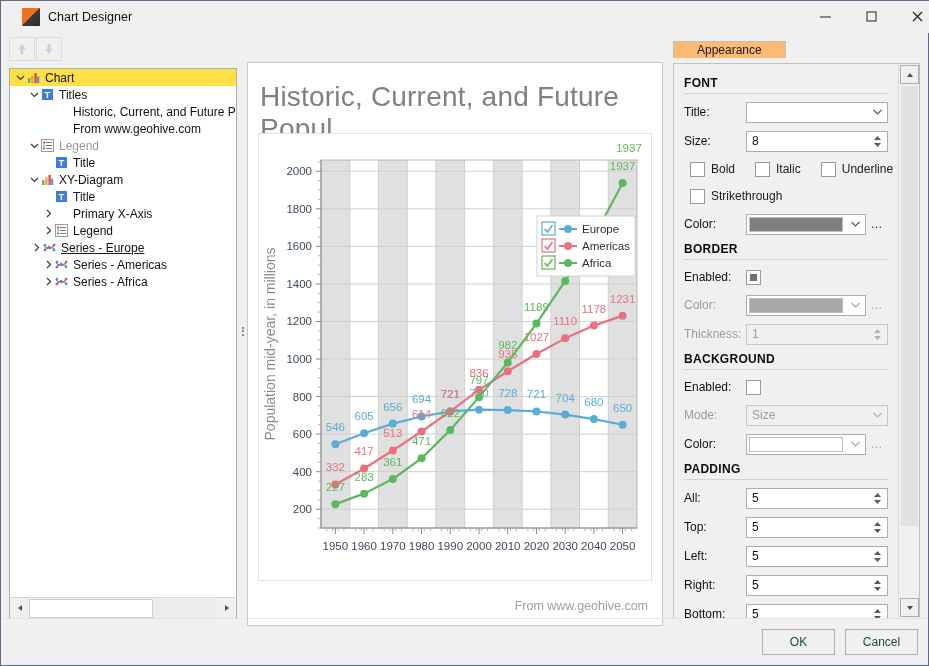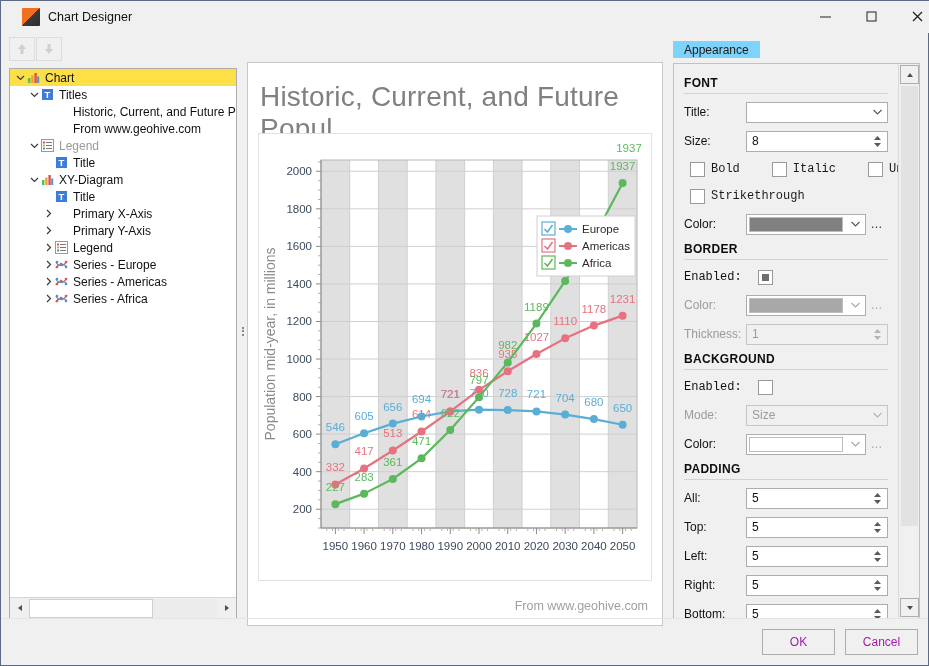--- a/index.html
+++ b/index.html
@@ -63,22 +63,22 @@
   #charttitle { position:absolute; left:12px; top:18px; font-size:28px; color:#808080;
                 font-weight:400; letter-spacing:.2px; }
   #plotframe { position:absolute; left:10px; top:70px; width:394px; height:448px;
                border:1px solid #e2e2e2; }
   #chartfooter { position:absolute; right:14px; bottom:12px; font-size:12.5px; color:#a0a0a0; }
   svg.plot { display:block; }
 
   
   #rightpane { position:absolute; left:672px; top:40px; right:8px; bottom:46px; }
   #tabstrip { height:23px; position:relative; }
-  #tab-appearance { position:absolute; left:0; top:0; height:17px; padding:0 10px;
-                    background:#7dd3fc; border:1px solid #c0c0c0; border-bottom:none;
+  #tab-appearance { position:absolute; left:0; top:0; height:17px; padding:0 23px;
+                    background:#fdba74; border:1px solid #c0c0c0; border-bottom:none;
                     display:flex; align-items:center; font-size:12px; }
   #panelbody { position:absolute; left:0; top:22px; right:0; bottom:0;
                background:#f0f0f0; border:1px solid #c0c0c0; }
   #scrollarea { position:absolute; left:0; top:0; right:21px; bottom:0; overflow:hidden; padding:8px 10px 0 10px; }
   #vscroll { position:absolute; right:0; top:0; width:21px; bottom:0; background:#f0f0f0;
              border-left:1px solid #dadada; }
   .vbtn { width:19px; height:19px; margin:1px; border:1px solid #adadad; background:#f0f0f0;
           display:flex; align-items:center; justify-content:center; }
   #vthumb { position:absolute; left:2px; top:22px; width:17px; height:440px; background:#e2e2e2; }
 
@@ -94,36 +94,36 @@
   .ctl .val { padding-left:5px; font-size:12px; color:#111; }
   .ctl.dis .val { color:#9b9b9b; }
   .ddarrow { position:absolute; right:5px; top:0; height:19px; display:flex; align-items:center;
              color:#5a5a5a; }
   .spin { position:absolute; right:3px; top:1px; width:13px; height:17px;
           display:flex; flex-direction:column; justify-content:center; align-items:center; }
   .spin svg { display:block; }
   .cbox { width:15px; height:15px; border:1px solid #999; background:#fff; flex:0 0 15px; }
   .cbox.filled::after { content:""; display:block; width:7px; height:7px; background:#6e6e6e;
                         margin:3px auto 0; }
-  .chkrow { display:flex; align-items:center; height:20px; margin-bottom:7px; gap:12px;font-family:Liberation Mono, monospace; }
+  .chkrow { display:flex; align-items:center; height:20px; margin-bottom:7px; gap:0; }
   .chkgrp { display:flex; align-items:center; margin-right:14px; }
   .chkgrp span { margin-left:6px; font-size:12px; }
   .colorctl { flex:1; height:21px; border:1px solid #adadad; background:#fff; display:flex;
               align-items:center; }
   .swatch { flex:1; height:15px; margin:2px; border:1px solid #bdbdbd; }
   .colbtn { width:20px; height:19px; display:flex; align-items:center; justify-content:center;
             color:#5a5a5a; font-size:11px; }
   .colbtn.dim { color:#a8a8a8; }
   .elips { width:22px; text-align:center; font-size:12px; color:#333; letter-spacing:1px; }
   .elips.dim { color:#a8a8a8; }
 
   
   #footer { position:absolute; right:10px; bottom:10px; display:flex; gap:10px; }
   .dbtn { width:73px; height:26px; border:1px solid #adadad; background:#f0f0f0;
-          display:flex; align-items:center; justify-content:center; font-size:12px; color:#a21caf;margin-top:24px; }
+          display:flex; align-items:center; justify-content:center; font-size:12px; color:#14532d;margin-top:24px; }
   #sep { position:absolute; left:0; right:0; bottom:46px; height:1px; background:#e4e4e4; }
 </style>
 </head>
 <body>
 
 <div id="win">
 
   <div id="titlebar">
     <div id="app-icon"></div>
     <div id="title-text">Chart Designer</div>
@@ -266,43 +266,34 @@
             </span>
             <span class="tico"></span>
             <span class="tlabel">Primary X-Axis</span>
           </div>
           <div class="trow" style="padding-left: 32px;">
             <span class="chev">
               <svg width="9" height="9" viewBox="0 0 9 9">
                 <path d="M3 1 L6.5 4.5 L3 8" fill="none" stroke="#3a3a3a" stroke-width="1.2"></path>
               </svg>
             </span>
-            <span class="tico"></span>
-            <span class="tlabel">Primary Y-Axis</span>
-          </div>
-          <div class="trow" style="padding-left: 32px;">
-            <span class="chev">
-              <svg width="9" height="9" viewBox="0 0 9 9">
-                <path d="M3 1 L6.5 4.5 L3 8" fill="none" stroke="#3a3a3a" stroke-width="1.2"></path>
-              </svg>
-            </span>
             <span class="tico">
               <svg width="13" height="13" viewBox="0 0 13 13">
                 <rect x="0.5" y="0.5" width="12" height="12" fill="#fff" stroke="#9a9a9a"></rect>
                 <rect x="2" y="2.5" width="2" height="2" fill="#d9534f"></rect>
                 <rect x="2" y="5.5" width="2" height="2" fill="#f0a030"></rect>
                 <rect x="2" y="8.5" width="2" height="2" fill="#4a90d9"></rect>
                 <rect x="5" y="3" width="6" height="1" fill="#777"></rect>
                 <rect x="5" y="6" width="6" height="1" fill="#777"></rect>
                 <rect x="5" y="9" width="6" height="1" fill="#777"></rect>
               </svg>
             </span>
             <span class="tlabel">Legend</span>
           </div>
-          <div class="trow" style="padding-left: 32px;">
+          <div class="trow" style="padding-left: 20px; text-decoration: underline;">
             <span class="chev">
               <svg width="9" height="9" viewBox="0 0 9 9">
                 <path d="M3 1 L6.5 4.5 L3 8" fill="none" stroke="#3a3a3a" stroke-width="1.2"></path>
               </svg>
             </span>
             <span class="tico">
               <svg width="13" height="13" viewBox="0 0 13 13">
                 <path d="M1 10 C4 3, 8 11, 12 3" fill="none" stroke="#d9534f" stroke-width="1.2"></path>
                 <path d="M1 4 C4 11, 8 3, 12 9" fill="none" stroke="#4a90d9" stroke-width="1.2"></path>
                 <circle cx="2" cy="9" r="1.3" fill="#d9534f"></circle>

